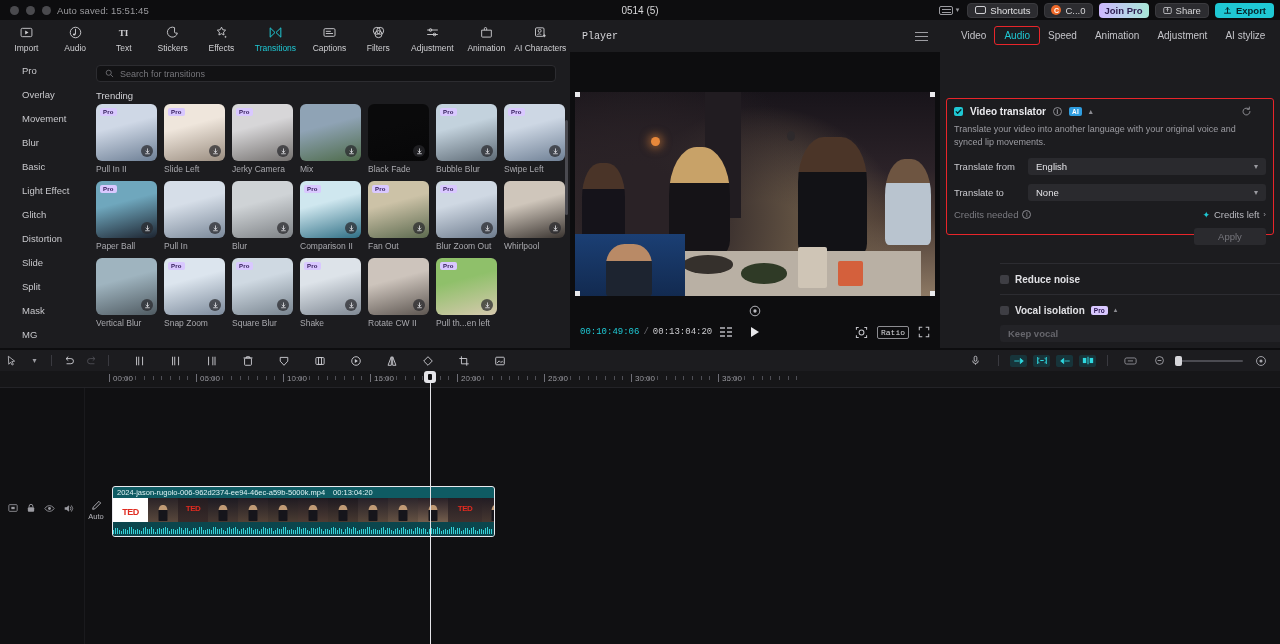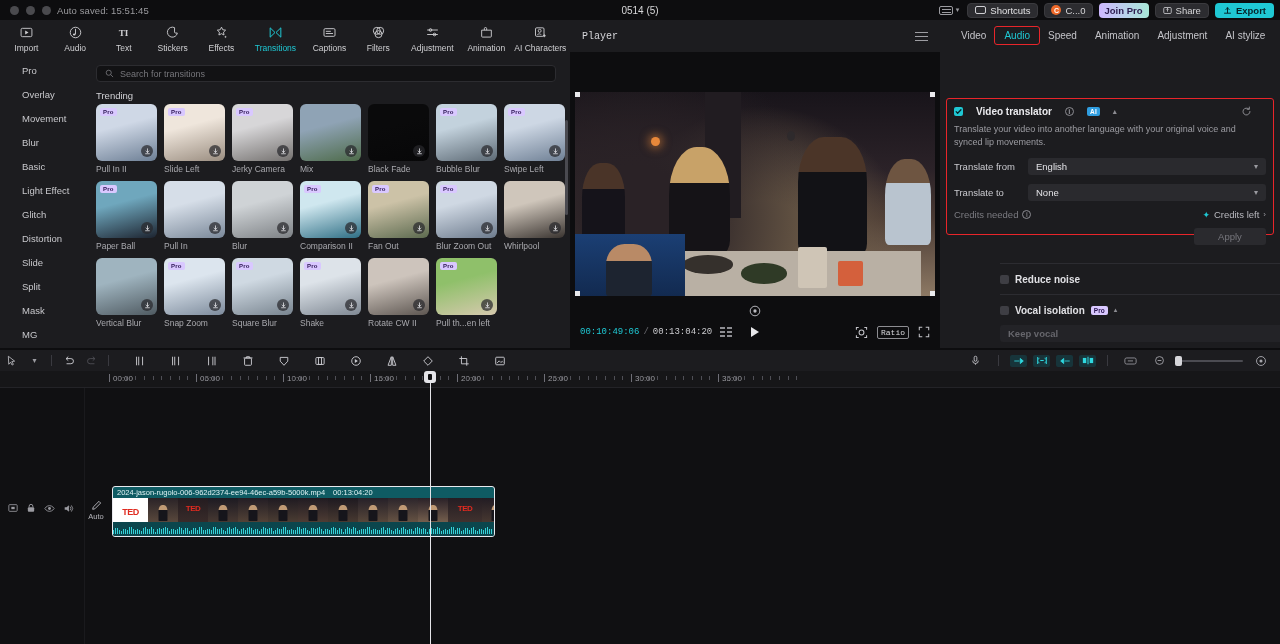--- a/index.html
+++ b/index.html
@@ -166,21 +166,21 @@
   .insp-tabs { height:30px; display:flex; align-items:center; padding-left:12px; gap:0; }
   .itab { font-size:10px; color:#c4c4c9; padding:3px 9px; position:relative; }
   .itab.active { color:#1fc8d4; }
   .itab.boxed { outline:1.5px solid #e8252a; border-radius:2px; }
   .insp-body { position:absolute; left:0; top:30px; width:340px; height:298px; padding:0 12px; }
 
   .group-box {
     position:absolute; left:6px; top:48px; width:328px; height:137px;
     border:1.5px solid #e8252a; border-radius:3px;
   }
-  .feat-title { display:flex; align-items:center; gap:13px; font-size:10px; color:#eaeaee; font-weight:bold; }
+  .feat-title { display:flex; align-items:center; gap:7px; font-size:10px; color:#eaeaee; font-weight:bold; }
   .chk {
     width:9px; height:9px; border-radius:2px; background:#1fc8d4;
     display:flex; align-items:center; justify-content:center;
   }
   .chk.off { background:#3e3e44; }
   .chk svg{display:block;}
   .ai-badge {
     background:#2f9de0; color:#fff; font-size:6.5px; font-weight:bold; border-radius:2px;
     padding:0 3px; line-height:9px; letter-spacing:.3px;
   }

